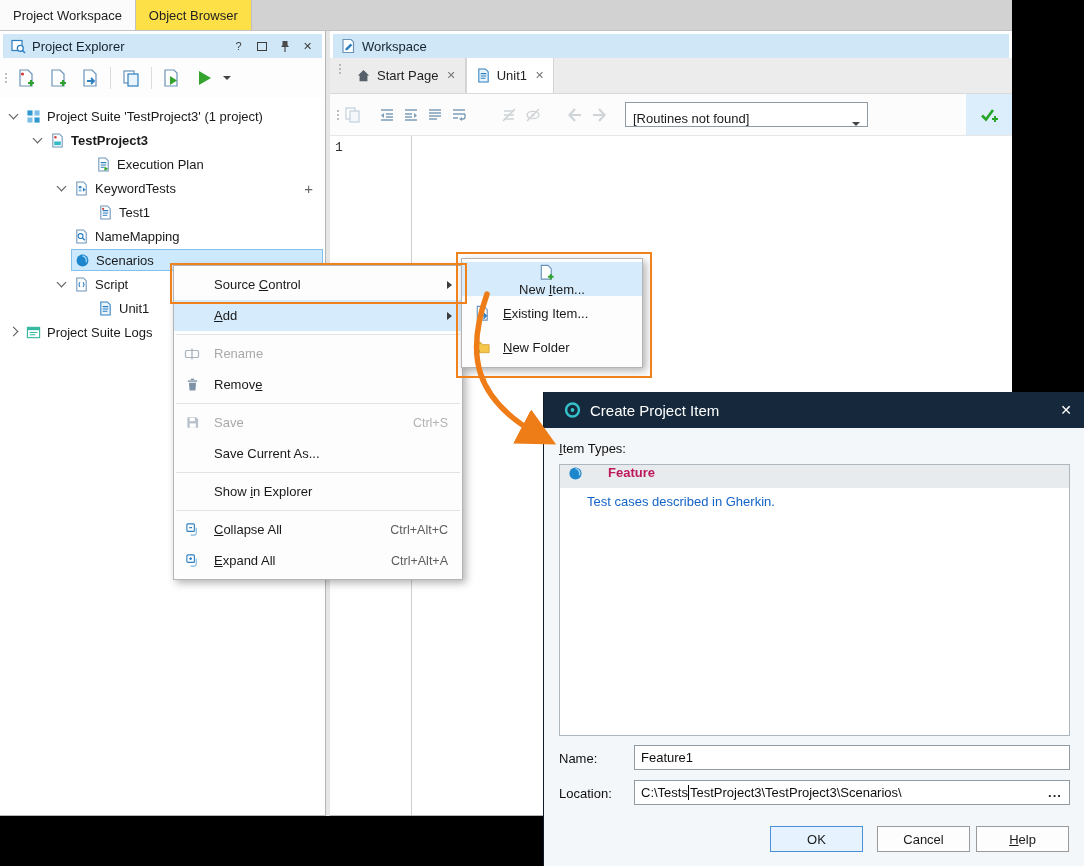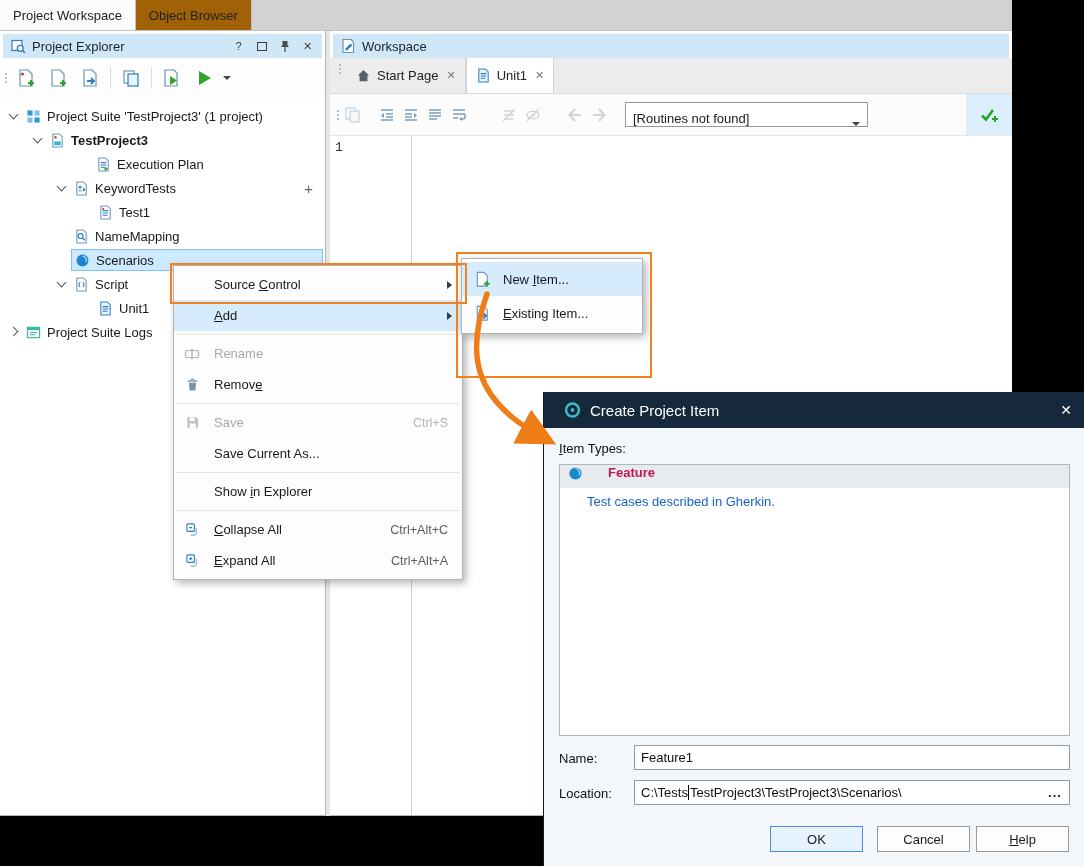--- a/index.html
+++ b/index.html
@@ -4,21 +4,21 @@
 <style>
   html,body{margin:0;padding:0;}
   body{
     position:relative;width:1084px;height:866px;overflow:hidden;
     background:#000;font-family:"Liberation Sans",sans-serif;
     -webkit-font-smoothing:antialiased;color:#1a1a1a;
   }
   
   .app{position:absolute;left:0;top:0;width:1012px;height:816px;background:#e6e6e6;}
   .top-strip{position:absolute;left:0;top:0;width:1012px;height:30px;background:#d2d2d2;display:flex;border-bottom:1px solid #c3c3c3;}
-  .top-tab{padding:0 13px;display:flex;align-items:center;font-size:13px;color:#222;background:#a16207;border-right:1px solid #c0c0c0;cursor:default;}
+  .top-tab{padding:0 13px;display:flex;align-items:center;font-size:13px;color:#222;background:#fde047;border-right:1px solid #c0c0c0;cursor:default;}
   .top-tab.active{background:#fbfbfb;}
   
   .left-panel{position:absolute;left:0;top:31px;width:326px;height:785px;background:#fff;border-right:1px solid #b5b5b5;border-bottom:1px solid #b5b5b5;box-sizing:border-box;}
   .right-panel{position:absolute;left:330px;top:31px;width:682px;height:785px;background:#fff;border-bottom:1px solid #b5b5b5;box-sizing:border-box;display:flex;flex-direction:column;}
   .splitter{position:absolute;left:326px;top:31px;width:4px;height:785px;background:#e6e6e6;}
   .panel-hdr{height:24px;margin:3px 3px 0 3px;background:#cfe7f7;display:flex;align-items:center;padding:0 6px;gap:6px;font-size:13px;color:#15232e;}
   .panel-hdr .sp{flex:1;}
   .ph-btn{width:17px;height:16px;display:flex;align-items:center;justify-content:center;color:#3d3d3d;font-size:11px;cursor:default;}
   .sq{width:8px;height:7px;border:1px solid #3d3d3d;display:inline-block;}
   
@@ -62,21 +62,21 @@
   .mi.off{color:#a9a9a9;}
   .mi .short{margin-left:auto;color:#5c5c5c;font-size:12.5px;padding-right:4px;}
   .mi.off .short{color:#b3b3b3;}
   .mi .subarrow{width:0;height:0;border-left:5px solid #3c3c3c;border-top:4px solid transparent;border-bottom:4px solid transparent;margin-left:auto;}
   .msep{height:1px;background:#e3e3e3;margin:3px 2px;}
   .mn{text-decoration:underline;}
   
   .submenu{position:absolute;left:461px;top:258px;width:182px;background:#fdfdfd;border:1px solid #b4b4b4;box-shadow:3px 3px 8px rgba(0,0,0,.3);padding:3px 0;z-index:50;font-size:13px;box-sizing:border-box;}
   .smi{height:34px;display:flex;align-items:center;padding:0 10px 0 10px;}
   .smi .mic{width:20px;height:18px;flex:0 0 20px;display:flex;align-items:center;justify-content:center;margin-right:11px;}
-  .smi.hl{background:#d6ebfb;}
+  .smi.hl{background:#d6ebfb;flex-direction:column;}
   
   .obox{position:absolute;border:2px solid #f0821e;z-index:60;pointer-events:none;}
   .obox.add{left:170px;top:263px;width:293px;height:37px;}
   .obox.sub{left:456px;top:252px;width:192px;height:122px;}
   .oarrow{position:absolute;left:430px;top:278px;width:170px;height:190px;z-index:70;pointer-events:none;overflow:visible;}
   
   .dialog{position:absolute;left:543px;top:392px;width:541px;height:474px;z-index:40;box-sizing:border-box;border-left:1px solid #0d1b29;background:#f4f7f9;}
   .dlg-title{height:36px;background:#16283c;display:flex;align-items:center;padding:0 0 0 20px;gap:9px;}
   .dlg-title .t{color:#fff;font-size:15px;flex:1;}
   .dlg-x{width:36px;height:36px;display:flex;align-items:center;justify-content:center;color:#fff;font-size:14px;cursor:default;}
@@ -528,20 +528,30 @@
   </div>
   <div class="smi">
     <span class="mic">
       <svg width="17" height="17" viewBox="0 0 18 18">
           <path d="M3.5 1.5h7l3.5 3.5v11h-10.5z" fill="#fff" stroke="#6b93b8" stroke-width="1.2"></path>
           <path d="M6 11.5h7M10 8.5l3 3-3 3" stroke="#2d7fc0" stroke-width="1.6" fill="none"></path>
         </svg>
     </span>
     <span><span></span><span class="mn">E</span><span>xisting Item...</span></span>
   </div>
+  <div class="smi">
+    <span class="mic">
+      <svg width="17" height="17" viewBox="0 0 18 18">
+          <path d="M2 4h5.5L9 6h7v8.5H2z" fill="#f6c64a" stroke="#d8a73a" stroke-width="1"></path>
+          <path d="M2 3h4l1 1.6H2z" fill="#f6c64a" stroke="#d8a73a" stroke-width="1"></path>
+          <path d="M2 13h4M4 11v4" stroke="#2ca32c" stroke-width="1.8"></path>
+        </svg>
+    </span>
+    <span><span></span><span class="mn">N</span><span>ew Folder</span></span>
+  </div>
 </div>
 
 <div class="obox add"></div>
 <div class="obox sub"></div>
 <svg class="oarrow" viewBox="0 0 170 190">
   <defs>
     <marker id="ah" markerWidth="7" markerHeight="7" refX="4.5" refY="3.5" orient="auto">
       <path d="M0,0 L7,3.5 L0,7 Z" fill="#ee7d18"></path>
     </marker>
   </defs>

